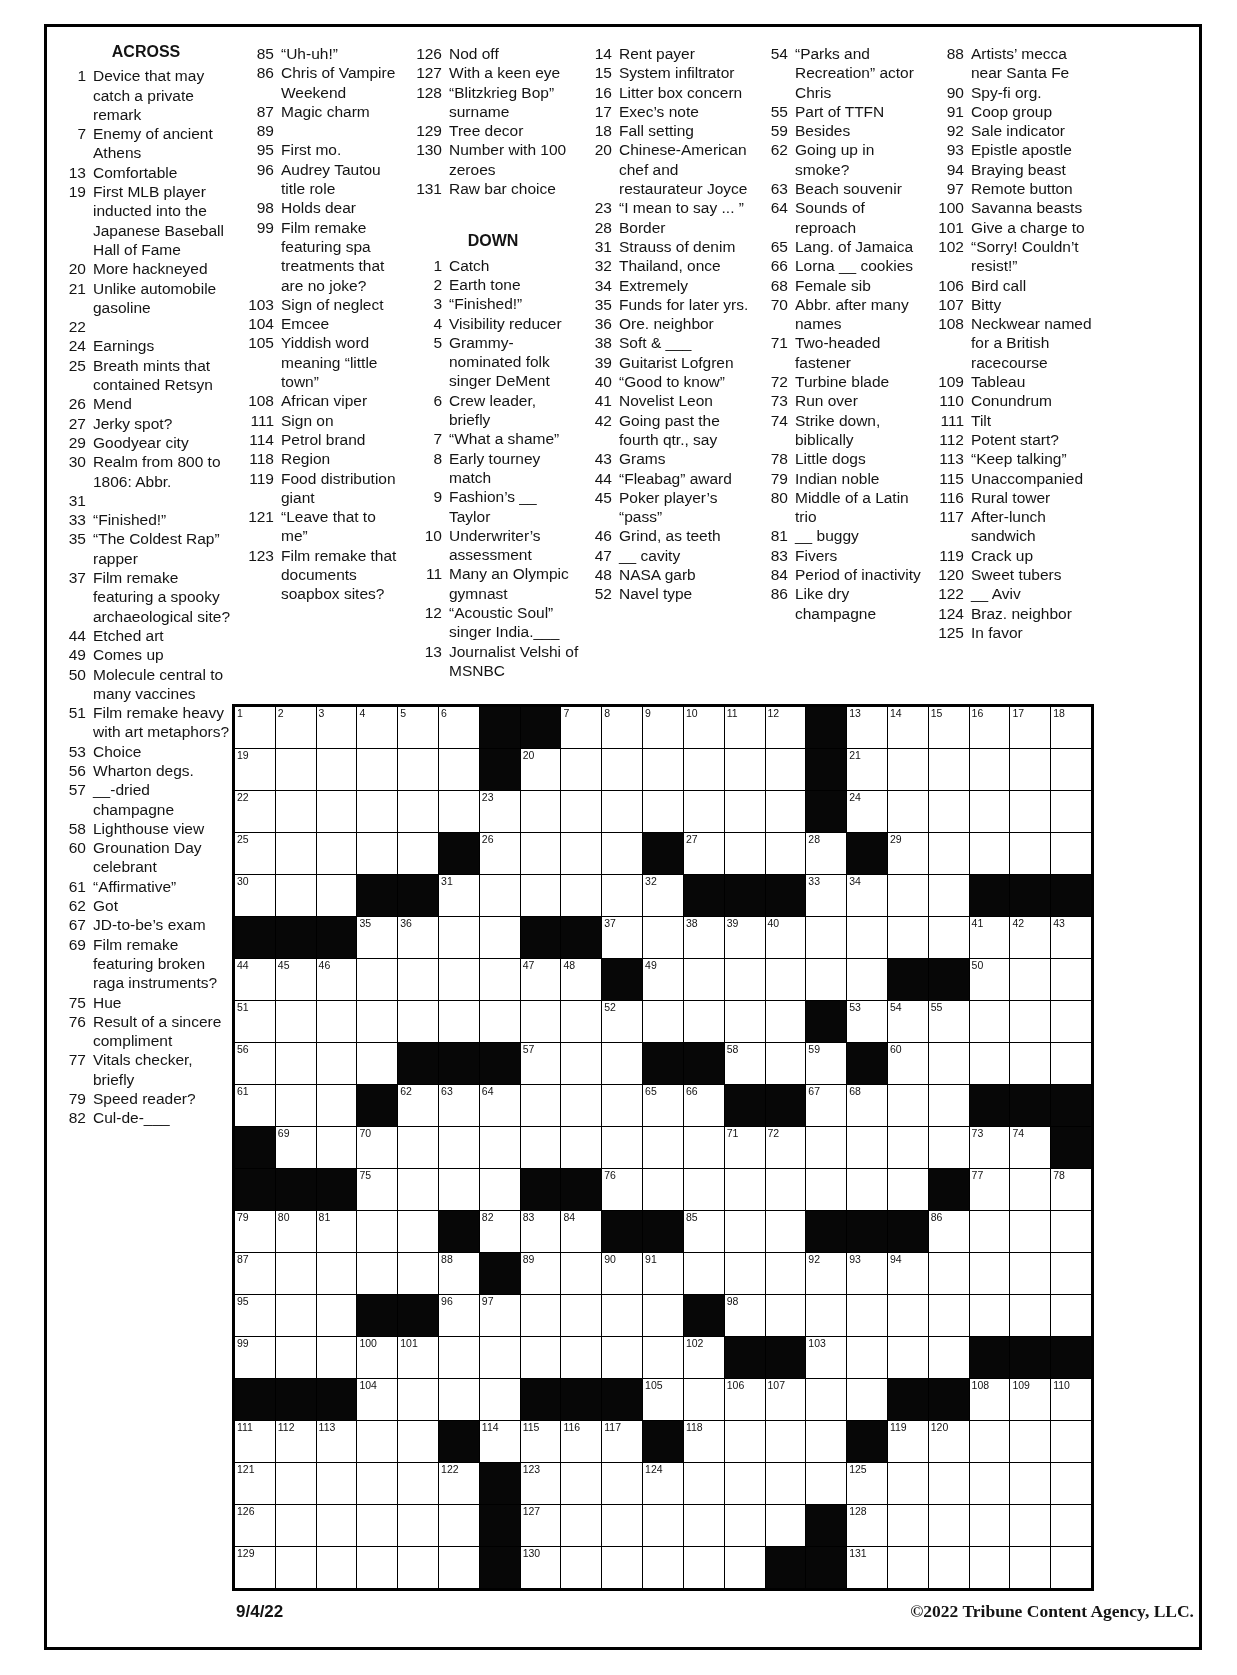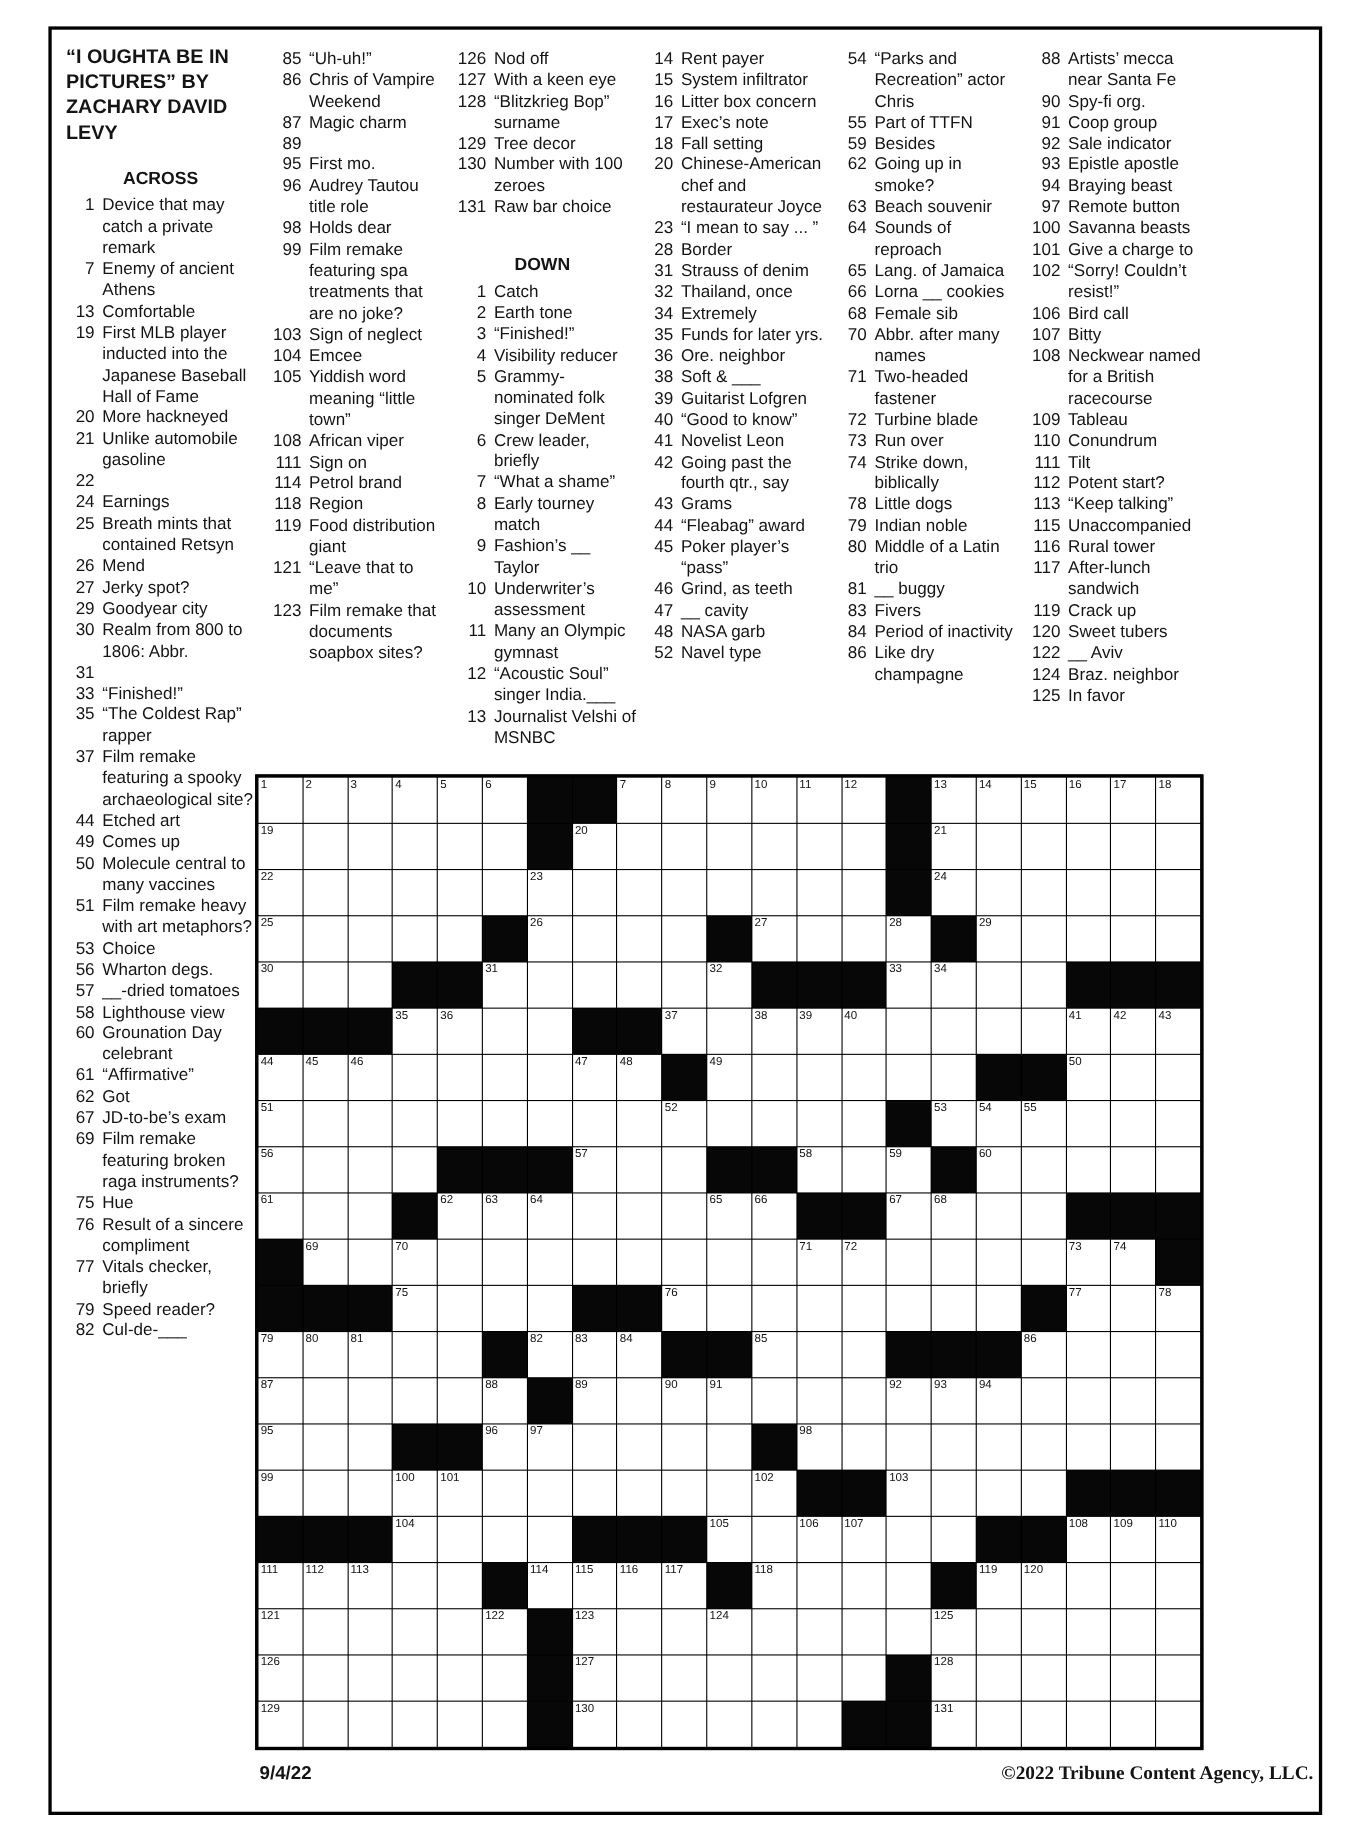--- a/index.html
+++ b/index.html
@@ -36,21 +36,20 @@
     display:flex;justify-content:space-between;align-items:baseline;gap:20px;}
   #date{font-weight:bold;font-size:17px;}
   #copyright{font-family:"Liberation Serif",serif;font-weight:bold;font-size:17.5px;}
 </style>
 </head>
 <body>
 
 <div class="frame"></div>
 
 <div class="col" id="col1">
-  <div class="title">“I OUGHTA BE IN PICTURES” BY ZACHARY DAVID LEVY</div>
   <div class="heading">ACROSS</div>
   <div id="cl-a1">
       <div class="clue">
         <span class="cnum">1</span>
         <span class="ctxt">Device that may catch a private remark</span>
       </div>
       <div class="clue">
         <span class="cnum">7</span>
         <span class="ctxt">Enemy of ancient Athens</span>
       </div>
@@ -131,21 +130,21 @@
       <div class="clue">
         <span class="cnum">53</span>
         <span class="ctxt">Choice</span>
       </div>
       <div class="clue">
         <span class="cnum">56</span>
         <span class="ctxt">Wharton degs.</span>
       </div>
       <div class="clue">
         <span class="cnum">57</span>
-        <span class="ctxt">__-dried tomatoes</span>
+        <span class="ctxt">__-dried champagne</span>
       </div>
       <div class="clue">
         <span class="cnum">58</span>
         <span class="ctxt">Lighthouse view</span>
       </div>
       <div class="clue">
         <span class="cnum">60</span>
         <span class="ctxt">Grounation Day celebrant</span>
       </div>
       <div class="clue">

